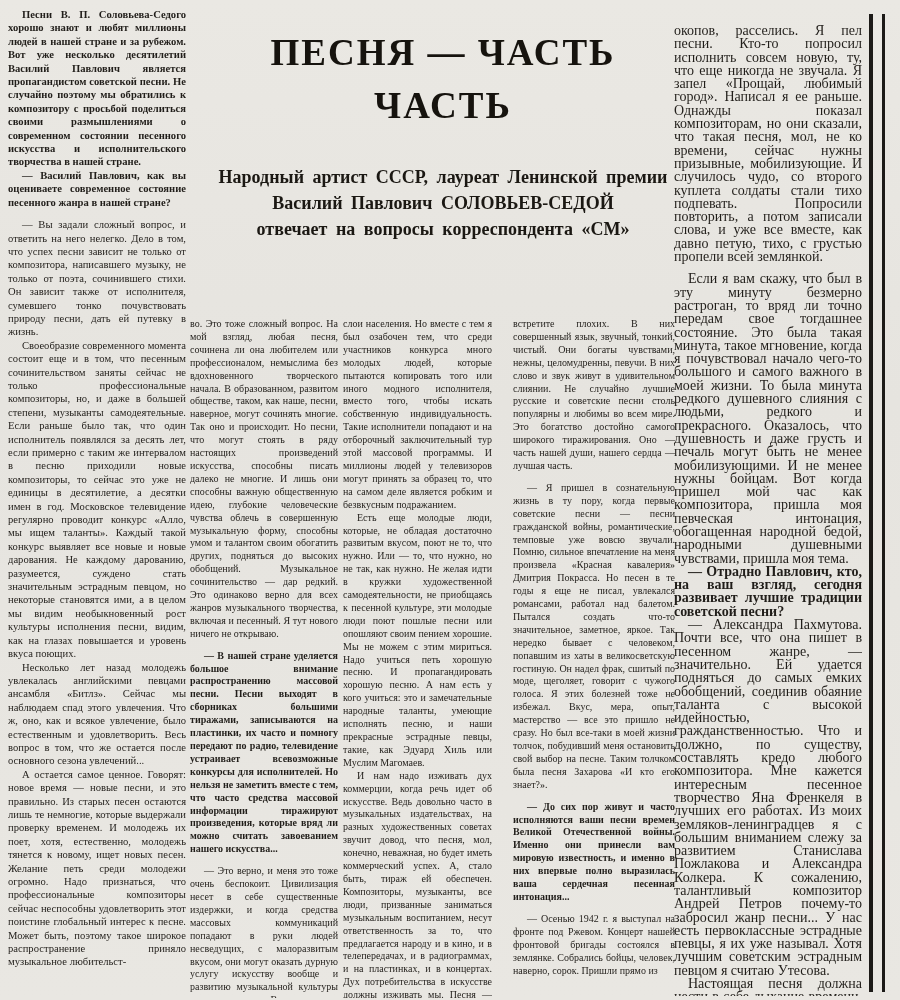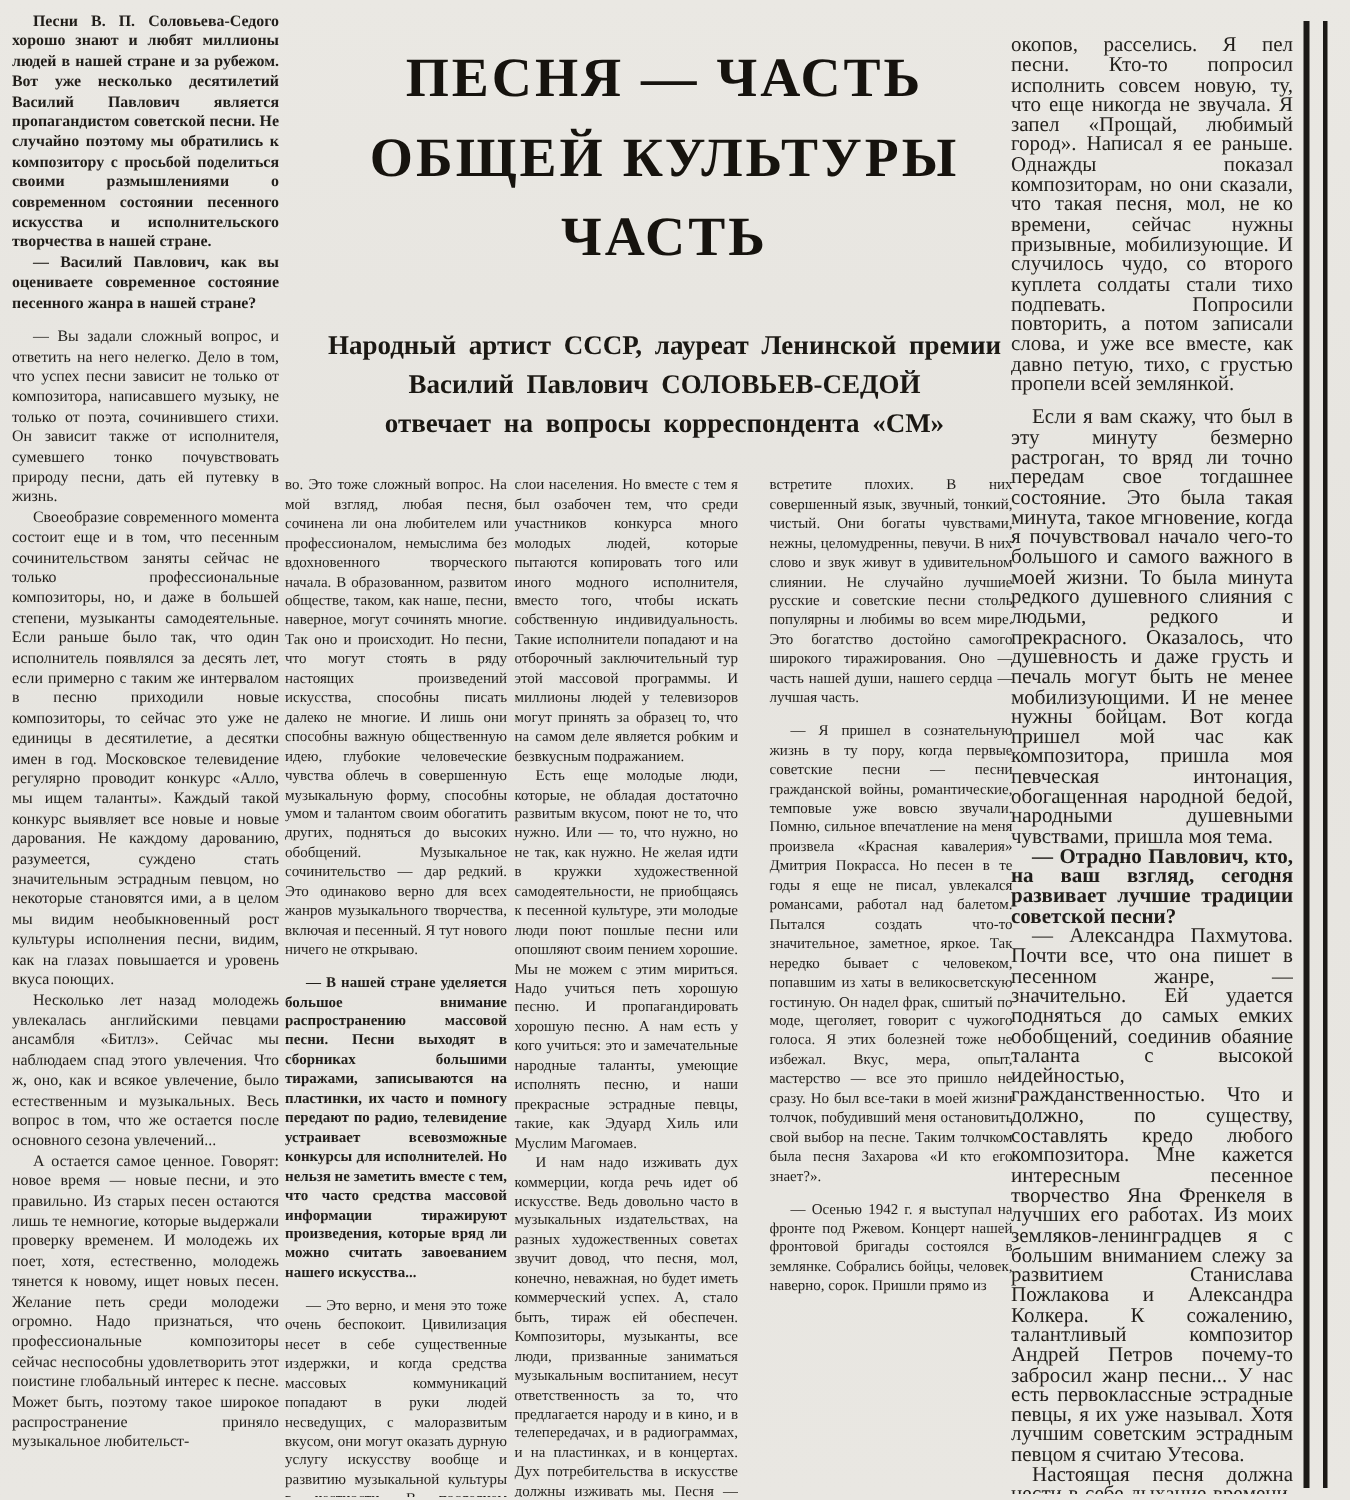--- a/index.html
+++ b/index.html
@@ -24,51 +24,51 @@
              border-left:4px solid #1c1a17;border-right:3px solid #1c1a17;}
 </style>
 </head>
 <body>
 
 <div id="page">
 
   <div id="header">
     <div id="title">
       <div class="tl">ПЕСНЯ — ЧАСТЬ</div>
-      <div class="tl">ОБЩЕЙ КУЛЬТУРЫ</div>
       <div class="tl">ЧАСТЬ</div>
     </div>
     <div id="subtitle">
       <div>Народный артист СССР, лауреат Ленинской премии</div>
       <div>Василий Павлович СОЛОВЬЕВ-СЕДОЙ</div>
       <div>отвечает на вопросы корреспондента «СМ»</div>
     </div>
   </div>
 
   <div id="col-1" class="col">
       <p class="b ">Песни В. П. Соловьева-Седого хорошо знают и любят миллионы людей в нашей стране и за рубежом. Вот уже несколько десятилетий Василий Павлович является пропагандистом советской песни. Не случайно поэтому мы обратились к композитору с просьбой поделиться своими размышлениями о современном состоянии песенного искусства и исполнительского творчества в нашей стране.</p>
       <p class="b ">— Василий Павлович, как вы оцениваете современное состояние песенного жанра в нашей стране?</p>
       <p class="gap">— Вы задали сложный вопрос, и ответить на него нелегко. Дело в том, что успех песни зависит не только от композитора, написавшего музыку, не только от поэта, сочинившего стихи. Он зависит также от исполнителя, сумевшего тонко почувствовать природу песни, дать ей путевку в жизнь.</p>
       <p class="">Своеобразие современного момента состоит еще и в том, что песенным сочинительством заняты сейчас не только профессиональные композиторы, но, и даже в большей степени, музыканты самодеятельные. Если раньше было так, что один исполнитель появлялся за десять лет, если примерно с таким же интервалом в песню приходили новые композиторы, то сейчас это уже не единицы в десятилетие, а десятки имен в год. Московское телевидение регулярно проводит конкурс «Алло, мы ищем таланты». Каждый такой конкурс выявляет все новые и новые дарования. Не каждому дарованию, разумеется, суждено стать значительным эстрадным певцом, но некоторые становятся ими, а в целом мы видим необыкновенный рост культуры исполнения песни, видим, как на глазах повышается и уровень вкуса поющих.</p>
-      <p class="">Несколько лет назад молодежь увлекалась английскими певцами ансамбля «Битлз». Сейчас мы наблюдаем спад этого увлечения. Что ж, оно, как и всякое увлечение, было естественным и музыкальных. Весь вопрос в том, что же остается после основного сезона увлечений...</p>
+      <p class="">Несколько лет назад молодежь увлекалась английскими певцами ансамбля «Битлз». Сейчас мы наблюдаем спад этого увлечения. Что ж, оно, как и всякое увлечение, было естественным и удовлетворить. Весь вопрос в том, что же остается после основного сезона увлечений...</p>
       <p class="">А остается самое ценное. Говорят: новое время — новые песни, и это правильно. Из старых песен остаются лишь те немногие, которые выдержали проверку временем. И молодежь их поет, хотя, естественно, молодежь тянется к новому, ищет новых песен. Желание петь среди молодежи огромно. Надо признаться, что профессиональные композиторы сейчас неспособны удовлетворить этот поистине глобальный интерес к песне. Может быть, поэтому такое широкое распространение приняло музыкальное любительст-</p>
     </div>
   <div id="col-2" class="col">
       <p class="ni ">во. Это тоже сложный вопрос. На мой взгляд, любая песня, сочинена ли она любителем или профессионалом, немыслима без вдохновенного творческого начала. В образованном, развитом обществе, таком, как наше, песни, наверное, могут сочинять многие. Так оно и происходит. Но песни, что могут стоять в ряду настоящих произведений искусства, способны писать далеко не многие. И лишь они способны важную общественную идею, глубокие человеческие чувства облечь в совершенную музыкальную форму, способны умом и талантом своим обогатить других, подняться до высоких обобщений. Музыкальное сочинительство — дар редкий. Это одинаково верно для всех жанров музыкального творчества, включая и песенный. Я тут нового ничего не открываю.</p>
       <p class="b gap">— В нашей стране уделяется большое внимание распространению массовой песни. Песни выходят в сборниках большими тиражами, записываются на пластинки, их часто и помногу передают по радио, телевидение устраивает всевозможные конкурсы для исполнителей. Но нельзя не заметить вместе с тем, что часто средства массовой информации тиражируют произведения, которые вряд ли можно считать завоеванием нашего искусства...</p>
       <p class="gap">— Это верно, и меня это тоже очень беспокоит. Цивилизация несет в себе существенные издержки, и когда средства массовых коммуникаций попадают в руки людей несведущих, с малоразвитым вкусом, они могут оказать дурную услугу искусству вообще и развитию музыкальной культуры в частности. В последнем телевизионном конкурсе «Алло, мы ищем таланты» я принимал участие как председатель жюри. Отрадно видеть, что в нашей стране песенная культура завоевывает самые широкие</p>
     </div>
   <div id="col-3" class="col">
       <p class="ni ">слои населения. Но вместе с тем я был озабочен тем, что среди участников конкурса много молодых людей, которые пытаются копировать того или иного модного исполнителя, вместо того, чтобы искать собственную индивидуальность. Такие исполнители попадают и на отборочный заключительный тур этой массовой программы. И миллионы людей у телевизоров могут принять за образец то, что на самом деле является робким и безвкусным подражанием.</p>
       <p class="">Есть еще молодые люди, которые, не обладая достаточно развитым вкусом, поют не то, что нужно. Или — то, что нужно, но не так, как нужно. Не желая идти в кружки художественной самодеятельности, не приобщаясь к песенной культуре, эти молодые люди поют пошлые песни или опошляют своим пением хорошие. Мы не можем с этим мириться. Надо учиться петь хорошую песню. И пропагандировать хорошую песню. А нам есть у кого учиться: это и замечательные народные таланты, умеющие исполнять песню, и наши прекрасные эстрадные певцы, такие, как Эдуард Хиль или Муслим Магомаев.</p>
       <p class="">И нам надо изживать дух коммерции, когда речь идет об искусстве. Ведь довольно часто в музыкальных издательствах, на разных художественных советах звучит довод, что песня, мол, конечно, неважная, но будет иметь коммерческий успех. А, стало быть, тираж ей обеспечен. Композиторы, музыканты, все люди, призванные заниматься музыкальным воспитанием, несут ответственность за то, что предлагается народу и в кино, и в телепередачах, и в радиограммах, и на пластинках, и в концертах. Дух потребительства в искусстве должны изживать мы. Песня — это неотъемлемая часть общей культуры народа. Народ, выражая свои чувства в песне, создал прекрасные песенные образцы. Среди народных песен вы не</p>
     </div>
   <div id="col-4" class="col">
       <p class="ni ">встретите плохих. В них совершенный язык, звучный, тонкий, чистый. Они богаты чувствами, нежны, целомудренны, певучи. В них слово и звук живут в удивительном слиянии. Не случайно лучшие русские и советские песни столь популярны и любимы во всем мире. Это богатство достойно самого широкого тиражирования. Оно — часть нашей души, нашего сердца — лучшая часть.</p>
       <p class="gap">— Я пришел в сознательную жизнь в ту пору, когда первые советские песни — песни гражданской войны, романтические, темповые уже вовсю звучали. Помню, сильное впечатление на меня произвела «Красная кавалерия» Дмитрия Покрасса. Но песен в те годы я еще не писал, увлекался романсами, работал над балетом. Пытался создать что-то значительное, заметное, яркое. Так нередко бывает с человеком, попавшим из хаты в великосветскую гостиную. Он надел фрак, сшитый по моде, щеголяет, говорит с чужого голоса. Я этих болезней тоже не избежал. Вкус, мера, опыт, мастерство — все это пришло не сразу. Но был все-таки в моей жизни толчок, побудивший меня остановить свой выбор на песне. Таким толчком была песня Захарова «И кто его знает?».</p>
+      <p class="b gap">— До сих пор живут и часто исполняются ваши песни времен Великой Отечественной войны. Именно они принесли вам мировую известность, и именно в них впервые полно выразилась ваша сердечная песенная интонация...</p>
       <p class="gap">— Осенью 1942 г. я выступал на фронте под Ржевом. Концерт нашей фронтовой бригады состоялся в землянке. Собрались бойцы, человек, наверно, сорок. Пришли прямо из</p>
     </div>
   <div id="col-5" class="col">
       <p class="ni ">окопов, расселись. Я пел песни. Кто-то попросил исполнить совсем новую, ту, что еще никогда не звучала. Я запел «Прощай, любимый город». Написал я ее раньше. Однажды показал композиторам, но они сказали, что такая песня, мол, не ко времени, сейчас нужны призывные, мобилизующие. И случилось чудо, со второго куплета солдаты стали тихо подпевать. Попросили повторить, а потом записали слова, и уже все вместе, как давно петую, тихо, с грустью пропели всей землянкой.</p>
       <p class="gap">Если я вам скажу, что был в эту минуту безмерно растроган, то вряд ли точно передам свое тогдашнее состояние. Это была такая минута, такое мгновение, когда я почувствовал начало чего-то большого и самого важного в моей жизни. То была минута редкого душевного слияния с людьми, редкого и прекрасного. Оказалось, что душевность и даже грусть и печаль могут быть не менее мобилизующими. И не менее нужны бойцам. Вот когда пришел мой час как композитора, пришла моя певческая интонация, обогащенная народной бедой, народными душевными чувствами, пришла моя тема.</p>
       <p class="b ">— Отрадно Павлович, кто, на ваш взгляд, сегодня развивает лучшие традиции советской песни?</p>
       <p class="">— Александра Пахмутова. Почти все, что она пишет в песенном жанре, — значительно. Ей удается подняться до самых емких обобщений, соединив обаяние таланта с высокой идейностью, гражданственностью. Что и должно, по существу, составлять кредо любого композитора. Мне кажется интересным песенное творчество Яна Френкеля в лучших его работах. Из моих земляков-ленинградцев я с большим вниманием слежу за развитием Станислава Пожлакова и Александра Колкера. К сожалению, талантливый композитор Андрей Петров почему-то забросил жанр песни... У нас есть первоклассные эстрадные певцы, я их уже называл. Хотя лучшим советским эстрадным певцом я считаю Утесова.</p>
       <p class="">Настоящая песня должна нести в себе дыхание времени, должна вести за собой, вспоминаться по любому поводу. Ведь песня помогает в беде и сообщает дополнительный блеск радости. Мне хочется сказать, что лучшая песня как бы очищена от моды. У слов «мода» и «популярность» — разный смысл. Популярная песня, с моей точки зрения, всегда лучше, выше и чище модной. Мода проходит, а песня остается. И остается только та песня, которая выдерживает испытание временем, а время — самый строгий и верный судья. Настоящая песня — не умирает.</p>
     </div>
 

